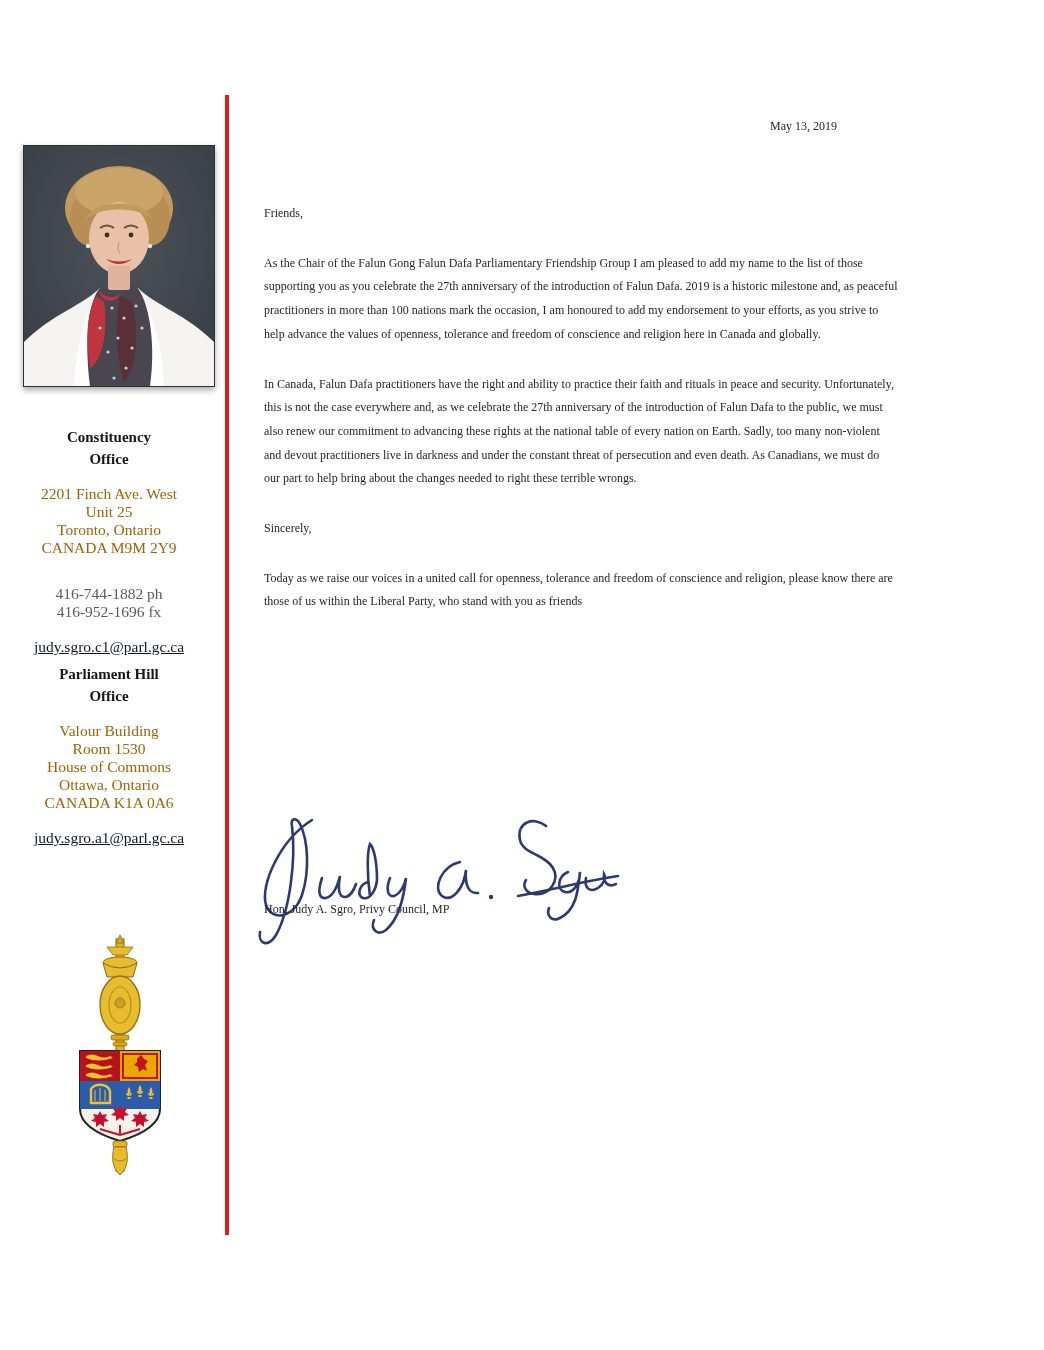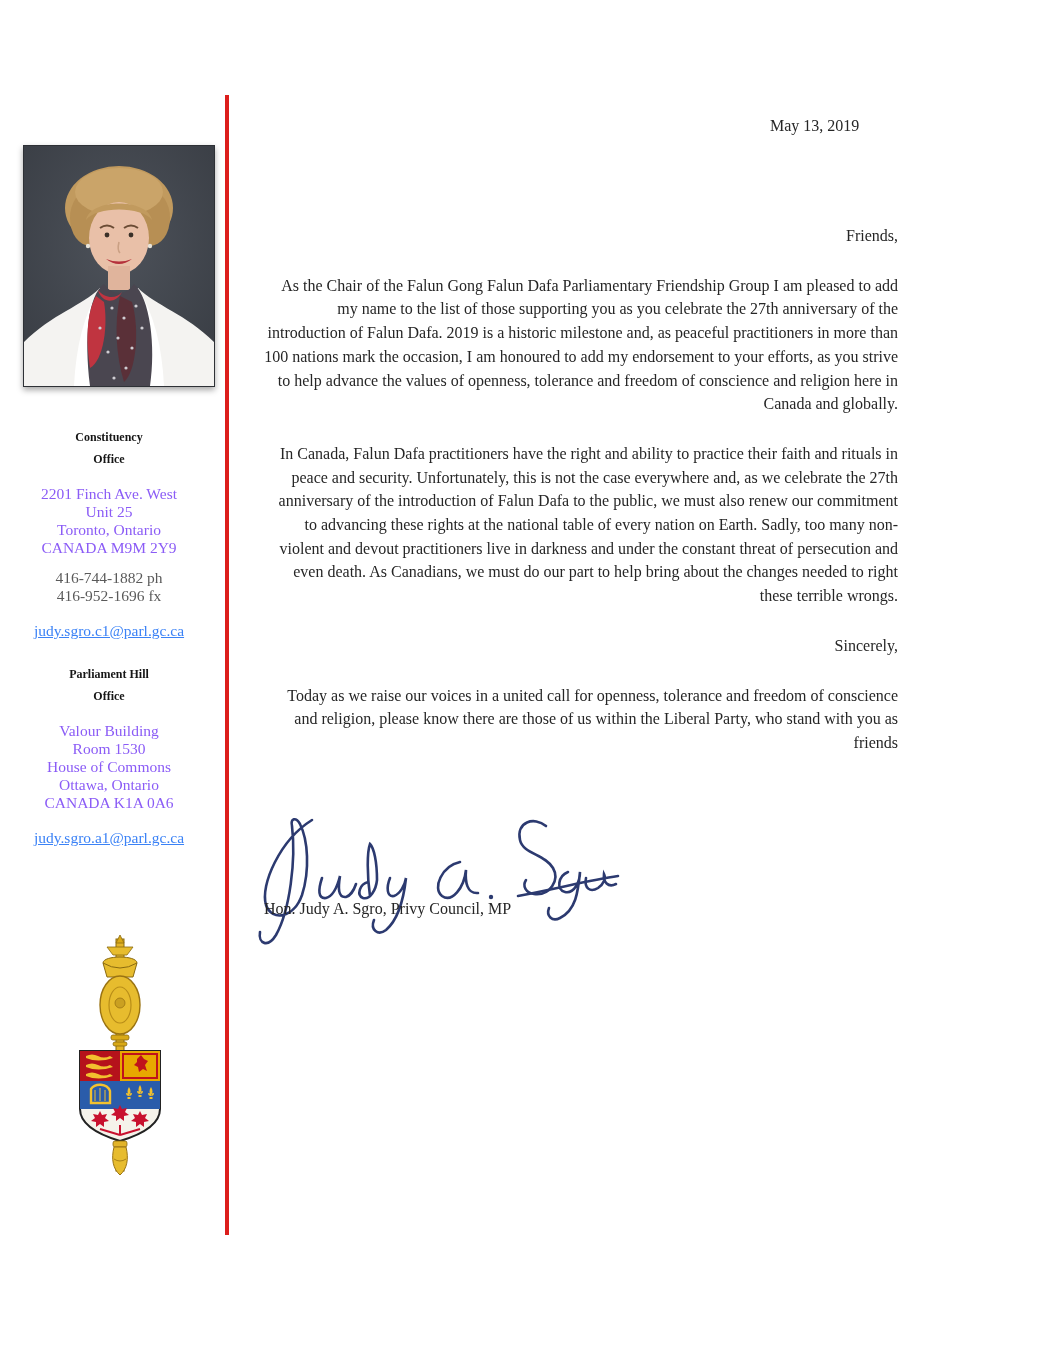--- a/index.html
+++ b/index.html
@@ -20,32 +20,32 @@
   .portrait{
     position:absolute;left:23px;top:145px;width:190px;height:240px;
     box-shadow:0 3px 6px rgba(0,0,0,0.35);
     border:1px solid #2e3136;
   }
   .portrait svg{display:block;}
   
   .side-block{
     position:absolute;left:8px;width:202px;text-align:center;
   }
-  .office-title{font-weight:bold;font-size:12px;line-height:22px;color:#161616;text-align:center;}
-  .office-lines{margin-top:15px;font-size:15.5px;line-height:18px;color:#8b5cf6;}
-  .office-phones{margin-top:12px;font-size:15.5px;line-height:18px;color:#5a5a5a;}
+  .office-title{font-weight:bold;font-size:15px;line-height:22px;color:#161616;text-align:center;}
+  .office-lines{margin-top:15px;font-size:15.5px;line-height:18px;color:#a16207;}
+  .office-phones{margin-top:28px;font-size:15.5px;line-height:18px;color:#5a5a5a;}
   .office-email{margin-top:17px;font-size:15.5px;line-height:18px;}
-  .office-email a{color:#3b82f6;text-decoration:underline;cursor:pointer;margin-top:19px;}
+  .office-email a{color:#0f172a;text-decoration:underline;cursor:pointer;margin-top:19px;}
   #const-block{top:426px;}
   #parl-block{top:663px;}
   .crest{position:absolute;left:55px;top:933px;width:130px;height:248px;}
   
-  .letter{position:absolute;left:264px;top:0;width:640px;height:1208px;font-size:16px;}
+  .letter{position:absolute;left:264px;top:0;width:640px;height:1208px;font-size:12px;}
   .date{position:absolute;left:506px;top:114px;white-space:nowrap;line-height:24px;}
-  .body-text{position:absolute;left:0;top:224px;width:634px;line-height:23.7px;text-align:right;}
+  .body-text{position:absolute;left:0;top:202px;width:634px;line-height:23.7px;}
   .body-text p{margin:0 0 26px 0;}
   .signature-wrap{position:absolute;left:-14px;top:800px;width:372px;height:150px;pointer-events:none;}
   .name-block{position:absolute;left:0;top:897px;line-height:24px;font-family:Liberation Serif, serif;}
 </style>
 </head>
 <body>
 
 <div class="page">
 
   <div class="red-rule"></div>

